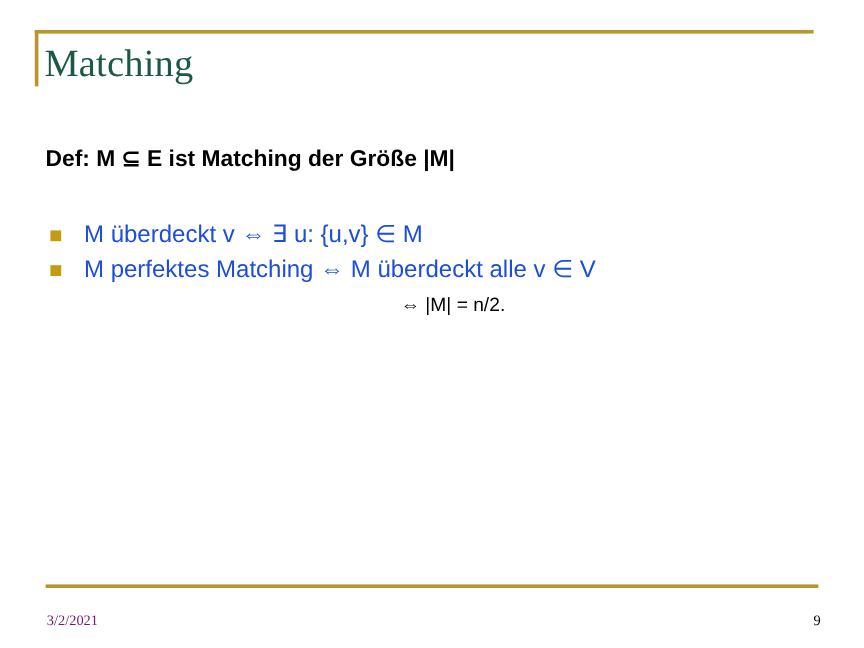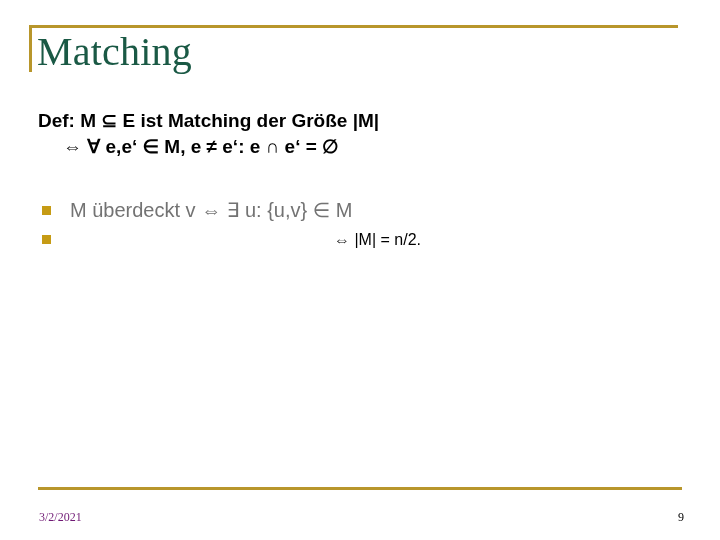--- a/index.html
+++ b/index.html
@@ -42,32 +42,32 @@
     background: #b8962b;
   }
 
   
   .slide-title {
     position: absolute;
     left: 37px;
     top: 28px;
     width: 640px;
     font-family: "Liberation Serif", "DejaVu Serif", serif;
-    font-size: 40px;
+    font-size: 32px;
     line-height: 48px;
     color: #1a5945;
     letter-spacing: 0.2px;
     white-space: nowrap;
   }
 
   
   .body-area {
     position: absolute;
     left: 38px;
-    top: 108px;
+    top: 120px;
     width: 650px;
   }
 
   .def-line {
     font-family: "Liberation Sans", sans-serif;
     font-weight: bold;
     font-size: 19px;
     line-height: 26px;
     color: #000000;
     white-space: nowrap;
@@ -80,21 +80,21 @@
     margin: 0;
     padding: 0;
     list-style: none;
     margin-top: 36px;
   }
   .bullet-row {
     position: relative;
     padding-left: 32px;
     font-size: 20px;
     line-height: 29px;
-    color: #737373;
+    color: #1d4ed8;
     white-space: nowrap;
   }
   .bullet-marker {
     position: absolute;
     left: 4px;
     top: 10px;
     width: 9px;
     height: 9px;
     background: #c69b14;
   }
@@ -142,29 +142,29 @@
 
   <div class="title-rule-h"></div>
   <div class="title-rule-v"></div>
 
   <div class="slide-title">Matching</div>
 
   <div class="body-area">
 
     <div class="def-line">Def: M ⊆ E ist Matching der Größe |M|</div>
 
-    <div class="def-line indent">⇔ ∀ e,e‘ ∈ M, e ≠ e‘:   e ∩ e‘ = ∅</div>
 
     <ul class="bullet-list">
       <li class="bullet-row">
         <span class="bullet-marker"></span>
         <span>M überdeckt v ⇔ ∃ u: {u,v} ∈ M</span>
       </li>
       <li class="bullet-row">
         <span class="bullet-marker"></span>
+        <span>M perfektes Matching  ⇔ M überdeckt alle v ∈ V</span>
       </li>
       <li class="cont-row">
         <span>⇔ |M| = n/2.</span>
       </li>
     </ul>
 
   </div>
 
   <div class="footer-rule"></div>
 

